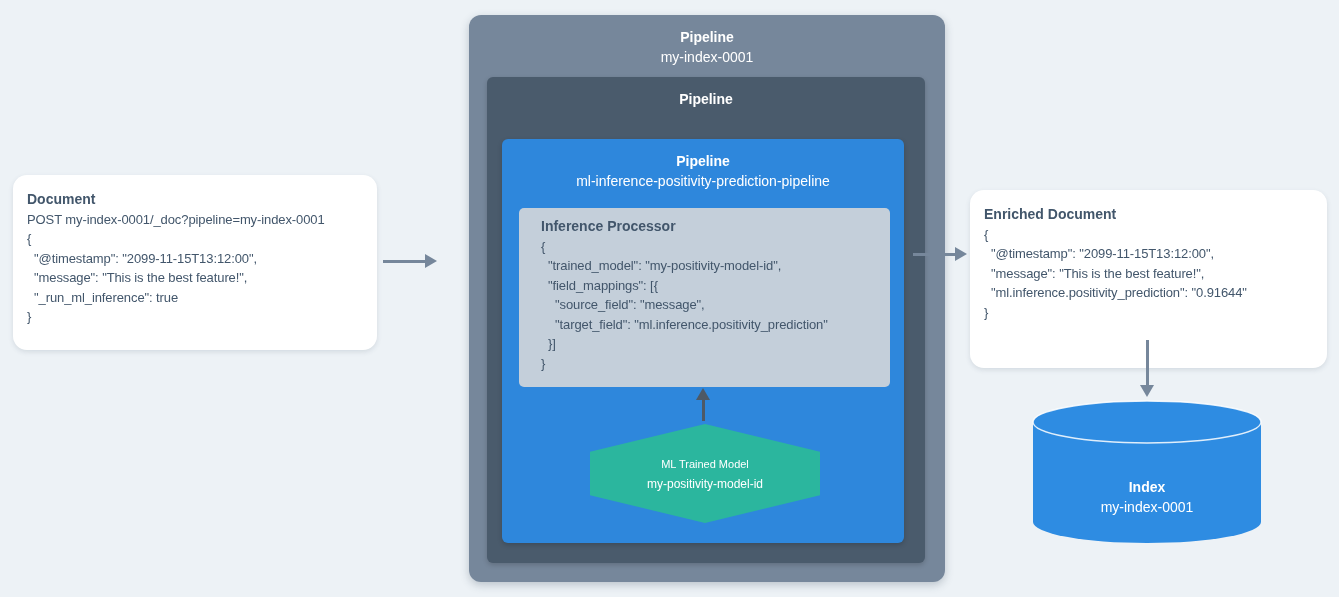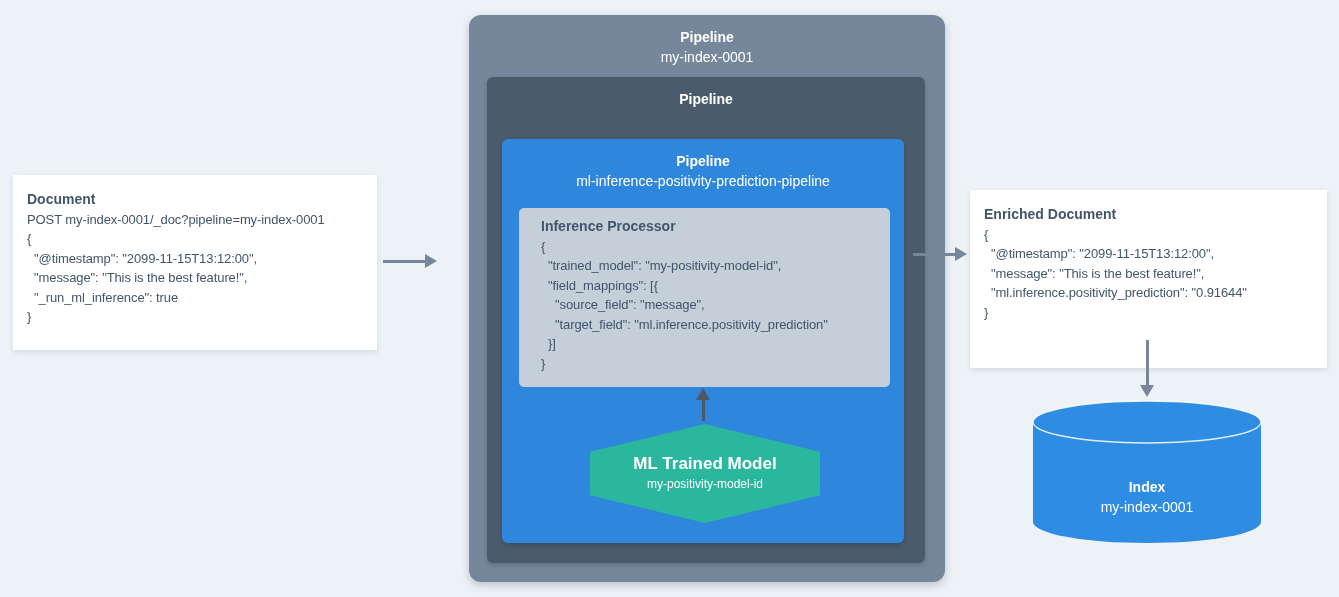--- a/index.html
+++ b/index.html
@@ -5,21 +5,21 @@
   :root{
     --background:#edf2f6; --card-bg:#ffffff; --text-dark:#42566b;
     --pipeline-outer-bg:#76879b; --pipeline-ml-bg:#4a5b6c; --pipeline-inference-bg:#2e87dc;
     --processor-bg:#c4cfda; --model-bg:#2bb69e; --index-bg:#2e8ce2;
     --arrow-gray:#76879b; --arrow-dark:#4e5965; --text-light:#ffffff;
   }
   *{margin:0;padding:0;box-sizing:border-box;}
   body{font-family:"Liberation Sans",sans-serif;background:var(--background);}
   .stage{position:relative;width:1339px;height:597px;background:var(--background);overflow:hidden;}
 
-  .card{position:absolute;background:var(--card-bg);border-radius:0;
+  .card{position:absolute;background:var(--card-bg);border-radius:14px;
         box-shadow:0 2px 5px rgba(60,80,100,.14);color:var(--text-dark);padding:15px 14px;}
   .card-title{font-size:14px;font-weight:700;line-height:19.5px;}
   .code{font-size:13px;line-height:19.5px;white-space:pre;letter-spacing:-0.1px;}
   .code-line{white-space:pre;}
 
   .doc-card{left:13px;top:175px;width:364px;height:175px;}
   .enriched-card{left:970px;top:190px;width:357px;height:178px;}
 
   .outer-box{position:absolute;left:437px;top:15px;width:476px;height:567px;border-radius:12px;
              background:var(--pipeline-outer-bg);box-shadow:0 3px 8px rgba(40,60,80,.25);margin-left:32px;}
@@ -32,21 +32,21 @@
   .inference-box{position:absolute;left:15px;top:62px;width:402px;height:404px;border-radius:6px;
           background:var(--pipeline-inference-bg);box-shadow:0 2px 5px rgba(0,0,0,.18);}
   .proc-box{position:absolute;left:17px;top:69px;width:371px;height:179px;border-radius:5px;
           background:var(--processor-bg);color:var(--text-dark);padding:9px 22px;}
   .proc-title{font-size:14px;font-weight:700;line-height:19.5px;}
 
   .hexagon{position:absolute;left:88px;top:285px;width:230px;height:99px;background:var(--model-bg);
            clip-path:polygon(50% 0%,100% 28%,100% 72%,50% 100%,0% 72%,0% 28%);
            display:flex;flex-direction:column;align-items:center;justify-content:center;
            color:var(--text-light);text-align:center;}
-  .hex-title{font-size:17px;font-weight:700;line-height:20px;}
+  .hex-title{font-size:11px;font-weight:400;line-height:20px;}
   .hex-sub{font-size:12px;line-height:20px;}
 
   .arrow{position:absolute;}
   .shaft-h{position:absolute;background:var(--arrow-gray);height:2.5px;top:6px;left:0;}
   .head-r{position:absolute;width:0;height:0;top:0;
           border-top:7px solid transparent;border-bottom:7px solid transparent;
           border-left:12px solid var(--arrow-gray);}
   .shaft-v{position:absolute;background:var(--arrow-gray);width:2.5px;left:6px;top:0;}
   .head-d{position:absolute;width:0;height:0;left:0;
           border-left:7px solid transparent;border-right:7px solid transparent;

